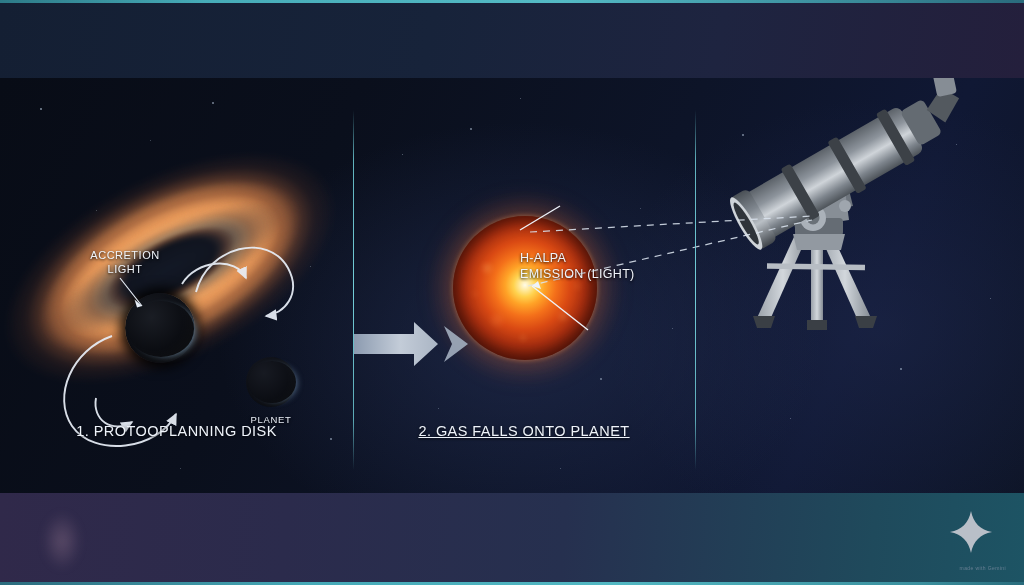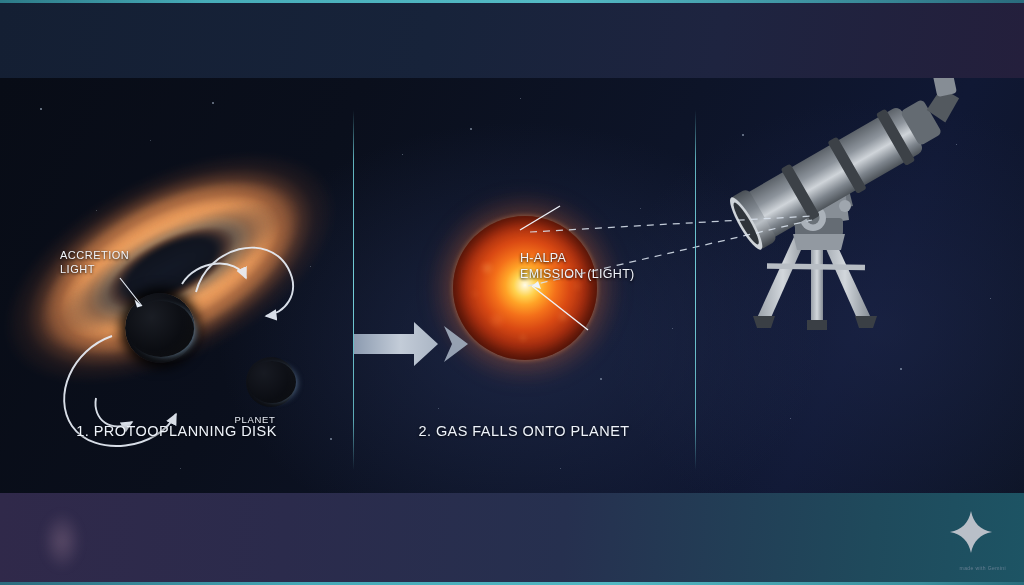--- a/index.html
+++ b/index.html
@@ -59,21 +59,21 @@
   #div1{ left:353px; }
   #div2{ left:695px; }
 
   
   .caption{
     position:absolute; top:345px; text-align:center; color:#eef3fa;
     font-size:14.5px; letter-spacing:.45px; white-space:nowrap;
     text-shadow:0 1px 3px rgba(0,0,0,.8);
   }
   #cap1{ left:0; width:353px; }
-  #cap2{ left:353px; width:342px; }
+  #cap2{ left:353px; width:342px;text-decoration:underline; }
   #cap3{ left:695px; width:329px; }
 
   
   #scene1{ position:absolute; left:0; top:0; width:353px; height:415px; }
 
   .disk-wrap{
     position:absolute; left:-10px; top:60px; width:360px; height:260px;
     transform:rotate(-27deg);
   }
   .disk-outer{
@@ -137,26 +137,26 @@
   .planet1{
     position:absolute; left:246px; top:279px; width:50px; height:50px; border-radius:50%;
     background:radial-gradient(circle at 36% 32%, #171a22 0%, #0c0e14 55%, #020305 100%);
     box-shadow:inset -4px -3px 10px rgba(255,255,255,.03);
   }
   .planet1:after{
     content:""; position:absolute; right:0px; top:4px; width:48px; height:42px; border-radius:50%;
     box-shadow: 4px 1px 6px -3px rgba(150,190,230,.5);
   }
   .label-planet{
-    position:absolute; left:216px; top:336px; width:78px; text-align:center;
+    position:absolute; left:232px; top:336px; width:78px; text-align:center;
     color:#e9eef7; font-size:9.5px; letter-spacing:.7px;
     text-shadow:0 1px 3px #000;
   }
   .label-accretion{
-    position:absolute; left:60px; top:170px; width:130px; text-align:left;
+    position:absolute; left:60px; top:170px; width:130px; text-align:center;
     color:#f0f4fa; font-size:11px; line-height:14px; letter-spacing:.5px;
     text-shadow:0 1px 3px #000;
   }
 
   
   #scene2{ position:absolute; left:353px; top:0; width:342px; height:415px; }
   .hot-glow{
     position:absolute; left:72px; top:110px; width:200px; height:200px; border-radius:50%;
     background:radial-gradient(circle, rgba(255,140,60,.28) 0%, rgba(255,110,45,.14) 45%, rgba(200,60,20,0) 72%);
     filter:blur(8px);

